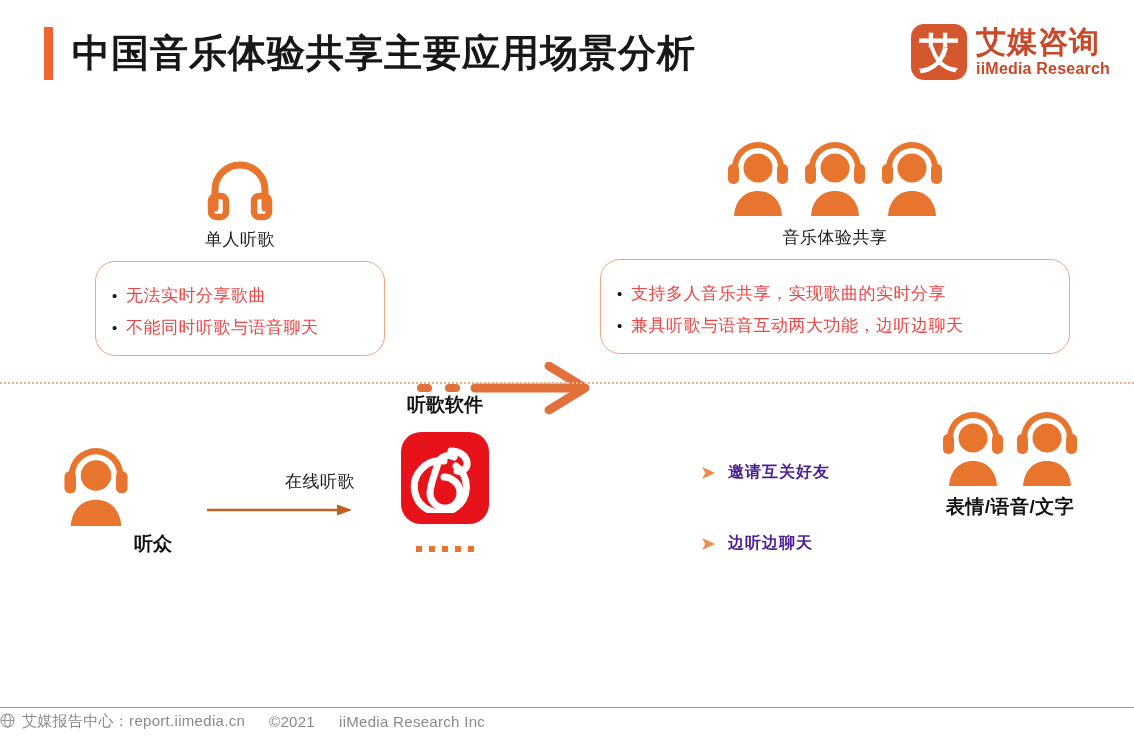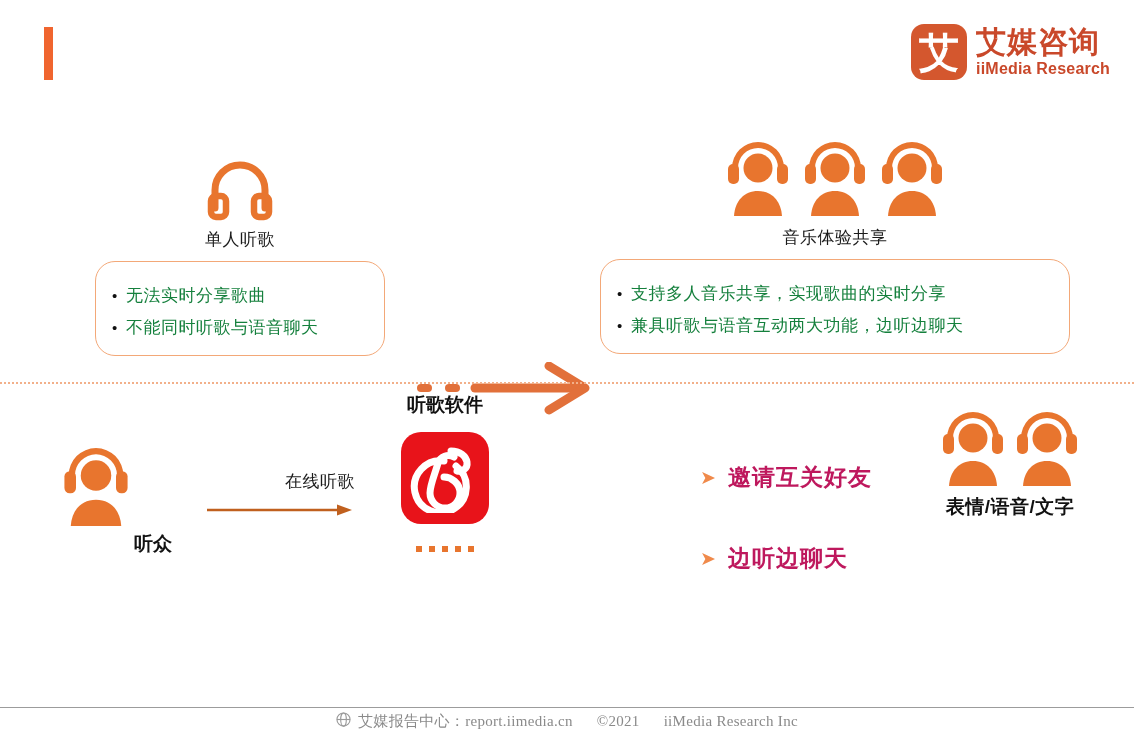--- a/index.html
+++ b/index.html
@@ -53,21 +53,21 @@
     letter-spacing:.5px;
   }
   .bullet-box{
     margin-top:10px;border:1.4px solid #F3A878;border-radius:20px;
     background:#fff;padding:14px 10px 14px 16px;box-sizing:border-box;
   }
   .bullet-row{display:flex;align-items:baseline;margin:8px 0;}
   .bullet-dot{
     width:14px;flex:0 0 14px;color:#111;font-size:15px;line-height:20px;text-align:left;
   }
-  .bullet-txt{font-size:17px;color:#15803d;line-height:24px;letter-spacing:.5px;}
+  .bullet-txt{font-size:17px;color:#ef4444;line-height:24px;letter-spacing:.5px;}
 
   .left-box{width:290px;height:95px;}
   .right-box{width:470px;height:95px;}
 
   .right-col{position:absolute;left:600px;top:32px;width:470px;}
 
   .arrow-mid{position:absolute;left:415px;top:252px;width:180px;height:60px;}
 
   
   .bottom{position:absolute;left:0;top:392px;width:1134px;height:260px;}
@@ -83,42 +83,43 @@
   .app-icon{
     width:88px;height:92px;border-radius:20px;background:#E8131A;
     margin:0 auto;display:flex;align-items:center;justify-content:center;
   }
   .dots{margin-top:22px;display:flex;gap:7px;justify-content:center;}
   .dots i{width:6px;height:6px;background:#E8752E;display:block;}
 
   .modes{position:absolute;left:700px;top:70px;width:230px;}
   .mode-row{display:flex;align-items:center;margin:0 0 50px 0;}
   .mode-arrow{color:#F08A4B;font-size:19px;margin-right:12px;line-height:1;}
-  .mode-txt{font-size:23px;font-weight:bold;color:#be185d;letter-spacing:1px;}
+  .mode-txt{font-size:16px;font-weight:bold;color:#4c1d95;letter-spacing:1px;}
 
   .b-chat{position:absolute;left:930px;top:20px;width:160px;text-align:center;}
   .b-chat .chat-ttl{font-size:21px;font-weight:bold;color:#F08A4B;margin-top:8px;letter-spacing:1px;}
   .b-chat .chat-sub{font-size:19px;font-weight:bold;color:#111;margin-top:4px;letter-spacing:.5px;}
 
   
   .footer-line{position:absolute;left:0;top:707px;width:1134px;height:1px;background:#9c9c9c;}
   .footer{
     position:absolute;left:0;top:712px;width:1134px;
-    display:flex;align-items:center;justify-content:center;gap:7px;
-    font-size:15px;color:#8a8a8a;letter-spacing:.3px;font-family:Liberation Serif, serif;
+    display:flex;align-items:center;gap:7px;
+    font-size:15px;color:#8a8a8a;letter-spacing:.3px;
   }
   .footer .fsep{display:inline-block;width:10px;}
 </style>
 </head>
 <body>
 
 <div class="slide">
 
   <div class="header">
     <div class="title-bar"></div>
+    <div class="title-text">中国音乐体验共享主要应用场景分析</div>
 
     <div class="logo">
       <div class="logo-mark">
         <span>艾</span>
       </div>
       <div class="logo-words">
         <div class="logo-cn">艾媒咨询</div>
         <div class="logo-en">iiMedia Research</div>
       </div>
     </div>

